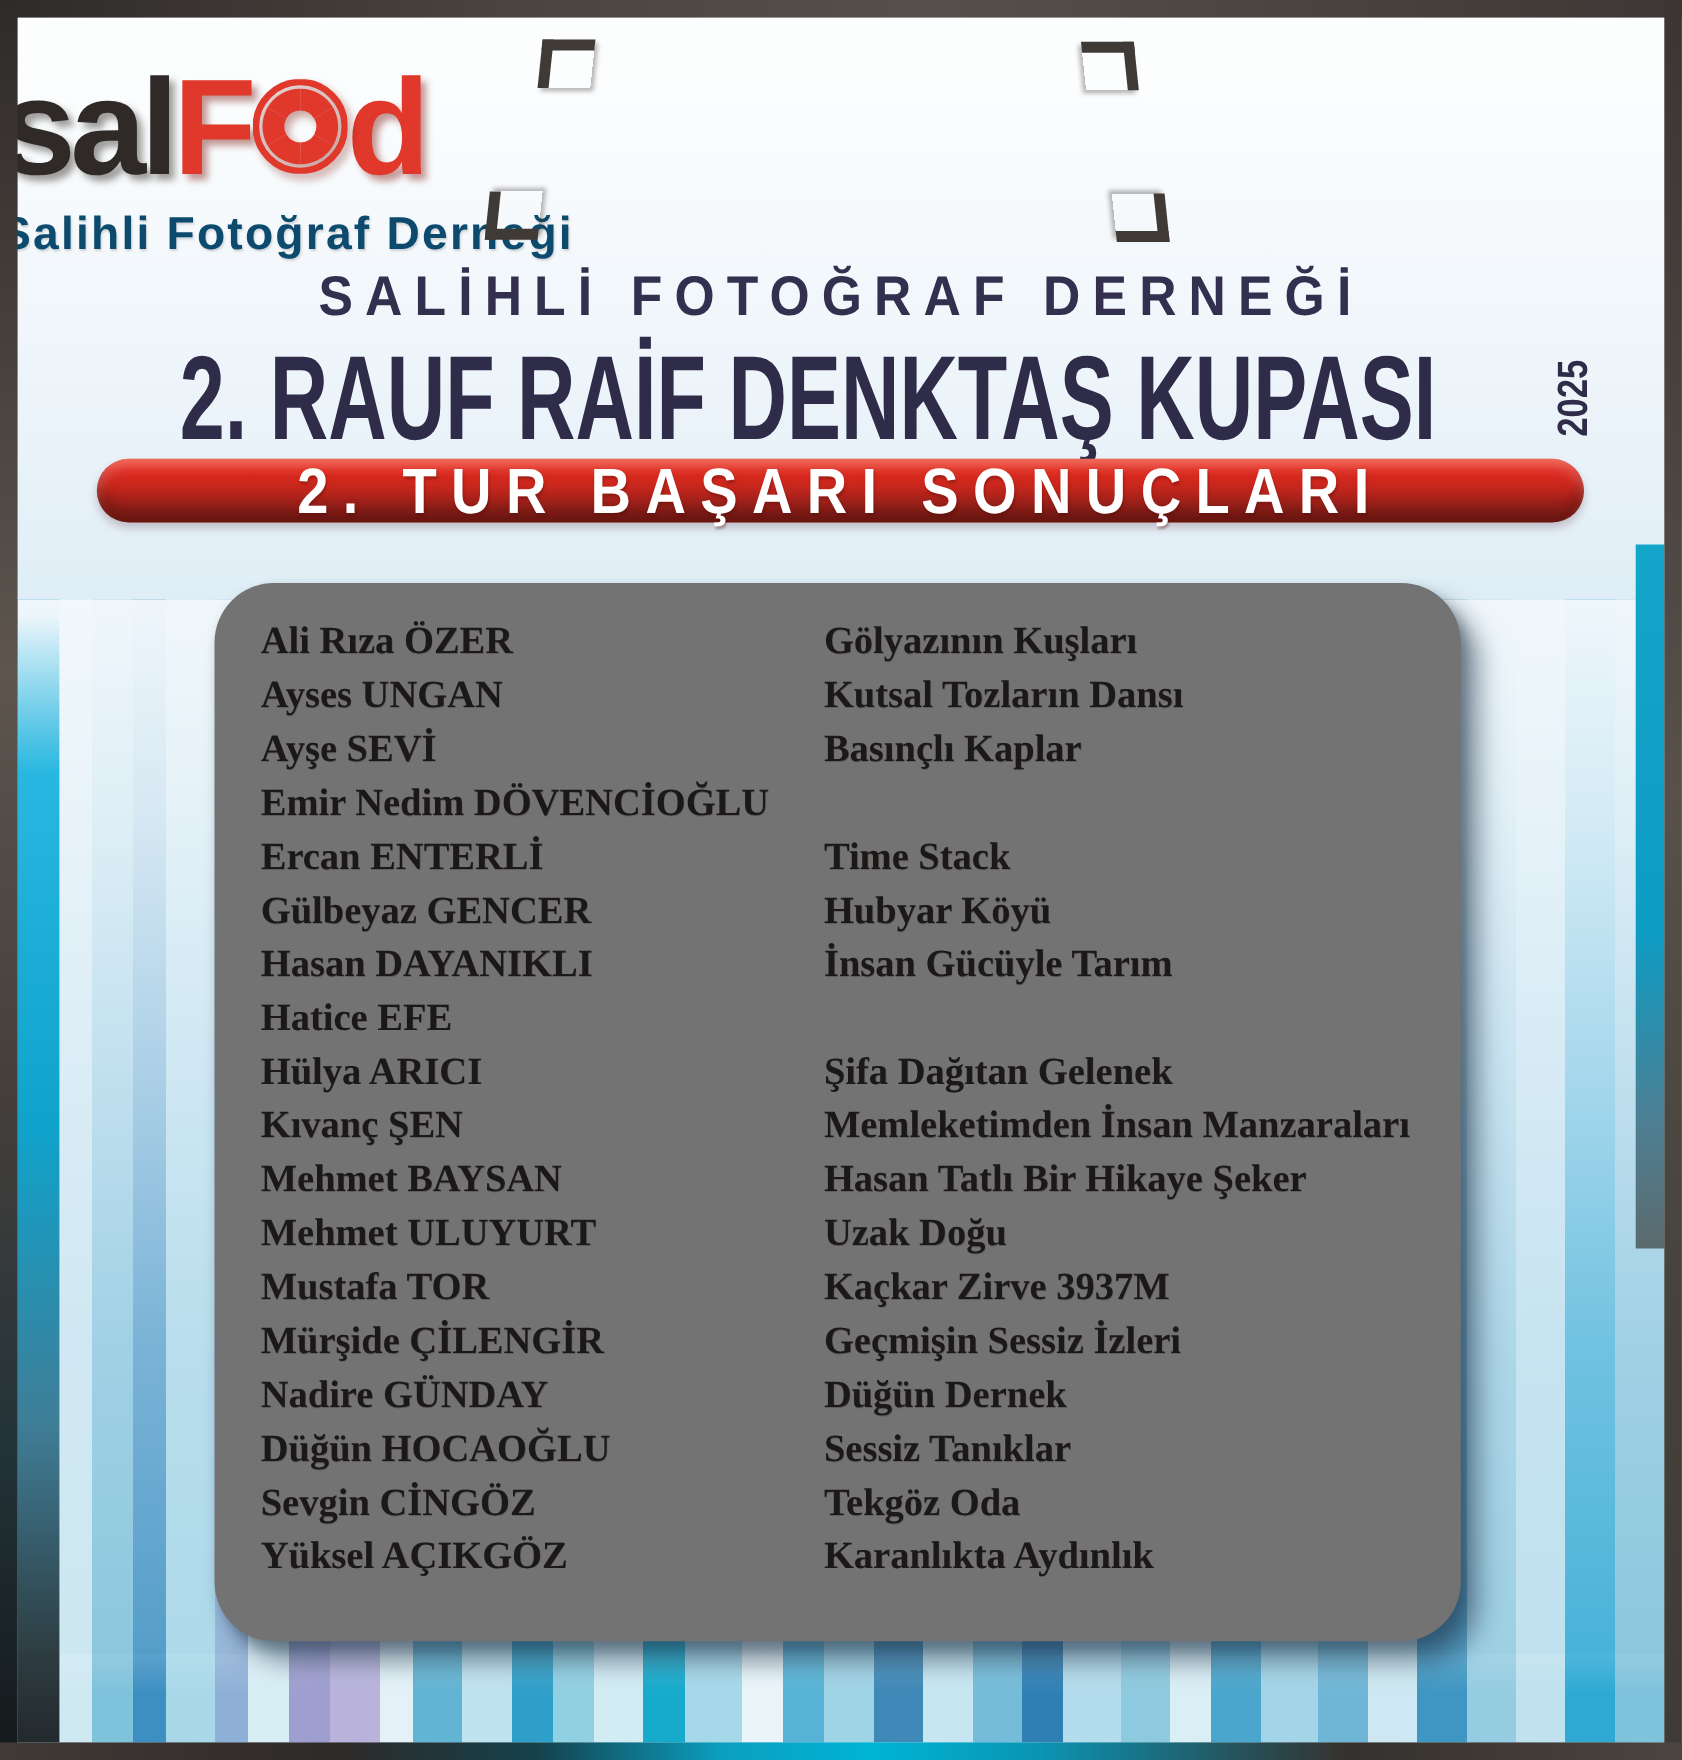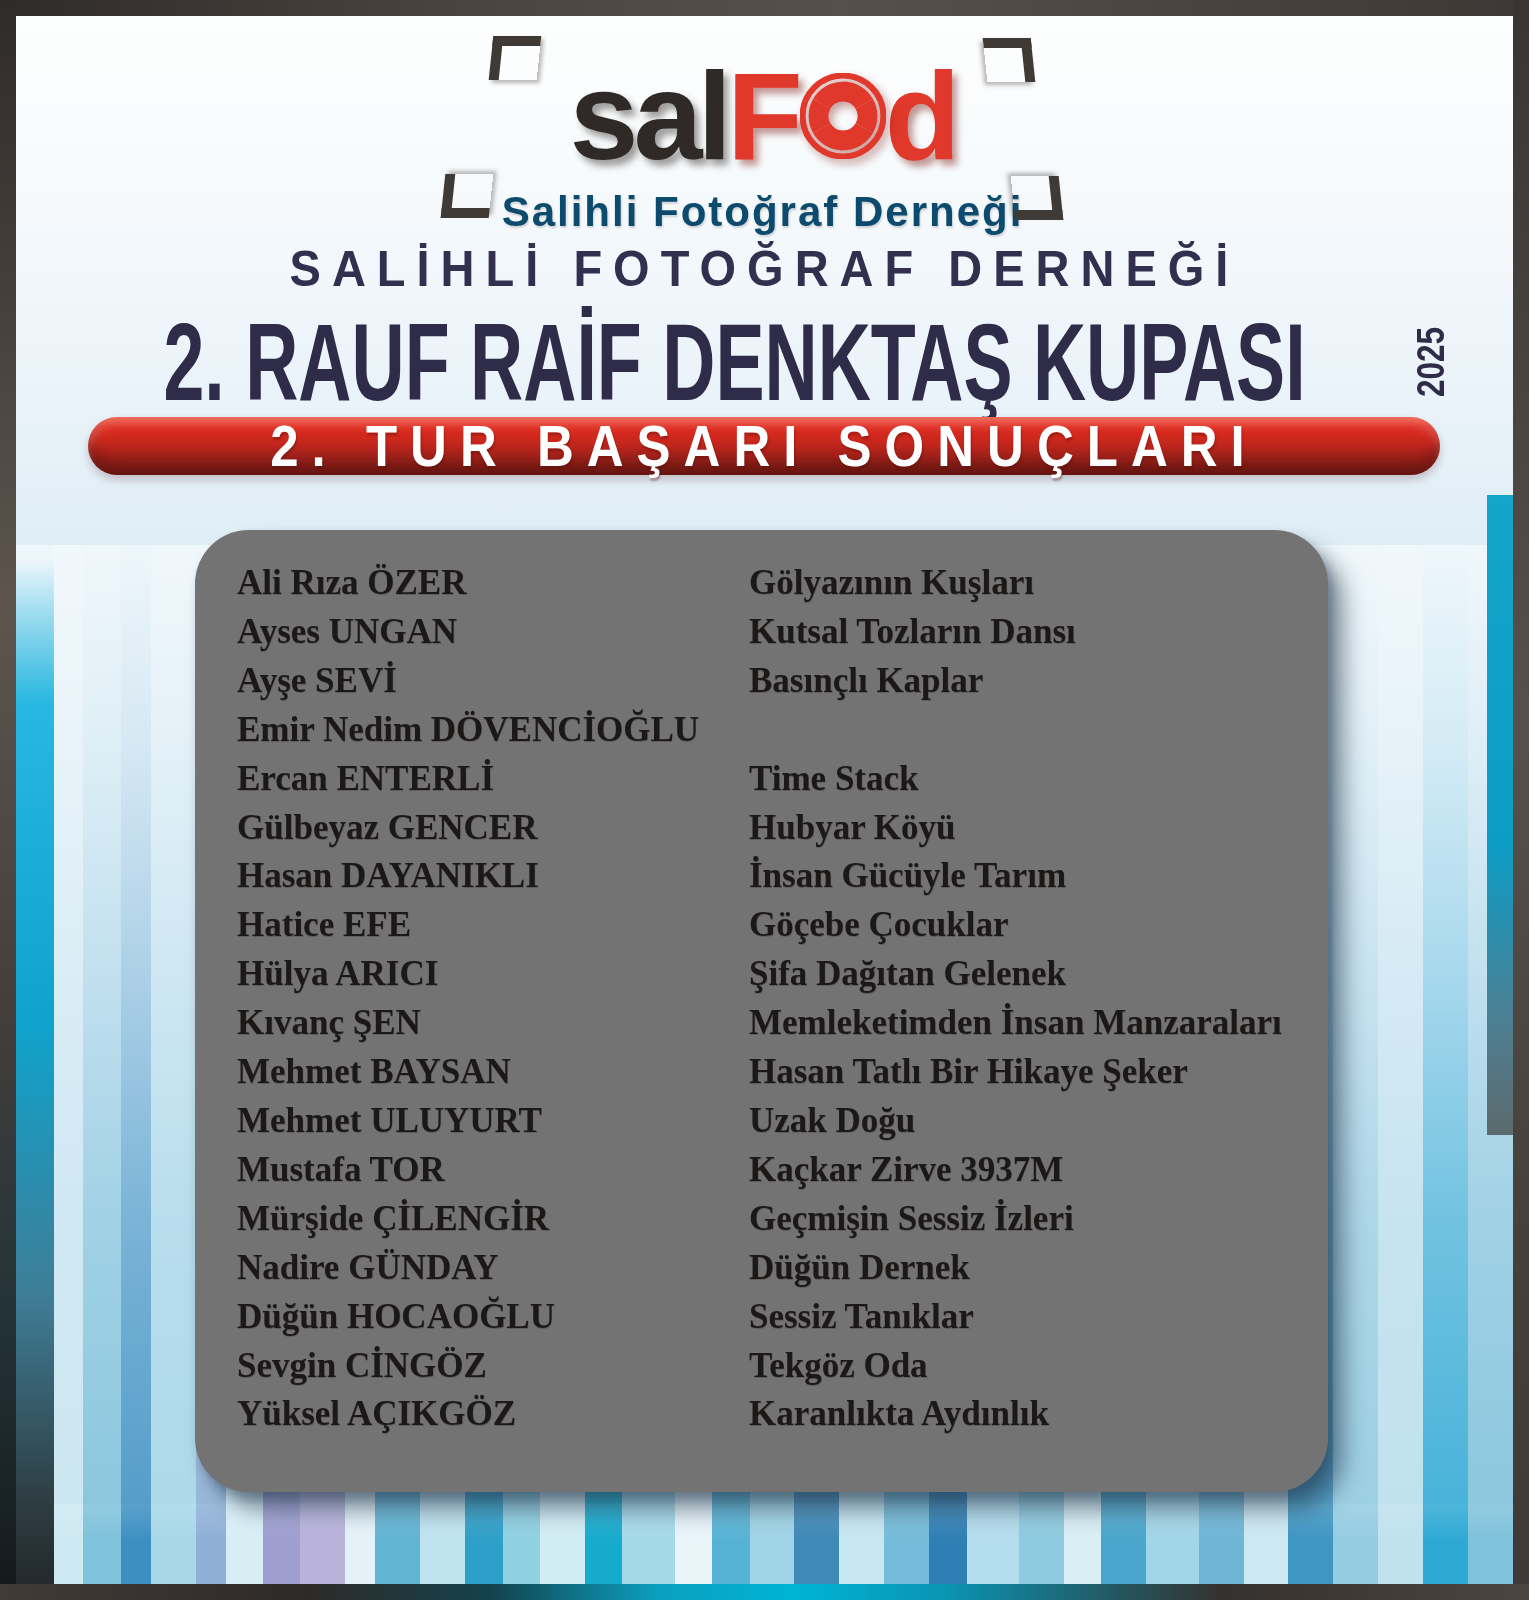--- a/index.html
+++ b/index.html
@@ -56,21 +56,21 @@
   .frame-edge{position:absolute;z-index:40;}
   .frame-edge.top{left:0;top:0;right:0;height:16px;
     background:linear-gradient(90deg,#2f2b29 0%,#4a443f 30%,#57504a 55%,#3d3835 100%);}
   .frame-edge.left{left:0;top:0;bottom:0;width:16px;
     background:linear-gradient(180deg,#2f2b29 0%,#5d554e 38%,#453f3b 62%,#233338 82%,#14191b 100%);}
   .frame-edge.right{right:0;top:0;bottom:0;width:16px;
     background:linear-gradient(180deg,#3a3533 0%,#57504b 45%,#454039 78%,#3f3a37 100%);}
   .frame-edge.bottom{left:0;bottom:0;right:0;height:16px;
     background:linear-gradient(90deg,#413a37 0%,#2e2a28 20%,#14424d 32%,#0b9fc0 43%,#00b4d4 52%,#0b93b2 62%,#35312e 80%,#4c453f 100%);}
   
-  .logo{position:absolute;left:0;right:4px;top:28px;height:212px;text-align:center;z-index:5;}
+  .logo{position:absolute;left:0;right:4px;top:28px;height:212px;z-index:5;}
   .bracket{position:absolute;width:48px;height:44px;}
   .bracket::before{
     content:"";position:absolute;inset:0;
     border-top:10px solid #403a37;border-left:10px solid #403a37;
     box-shadow:3px 3px 4px rgba(60,50,45,.35);
   }
   .bracket.tl{left:calc(50% - 272px);top:8px;transform:skewX(-6deg);}
   .bracket.tr{left:calc(50% + 222px);top:10px;transform:scaleX(-1) skewX(-6deg);}
   .bracket.bl{left:calc(50% - 320px);top:146px;transform:scaleY(-1) skewX(6deg);}
   .bracket.br{left:calc(50% + 250px);top:148px;transform:scale(-1,-1) skewX(6deg);}
@@ -209,21 +209,20 @@
           <span class="work">Hubyar Köyü</span>
         </div>
 
         <div class="row">
           <span class="name">Hasan DAYANIKLI</span>
           <span class="work">İnsan Gücüyle Tarım</span>
         </div>
 
         <div class="row">
           <span class="name">Hatice EFE</span>
-          <span class="work">Göçebe Çocuklar</span>
         </div>
 
         <div class="row">
           <span class="name">Hülya ARICI</span>
           <span class="work">Şifa Dağıtan Gelenek</span>
         </div>
 
         <div class="row">
           <span class="name">Kıvanç ŞEN</span>
           <span class="work">Memleketimden İnsan Manzaraları</span>

